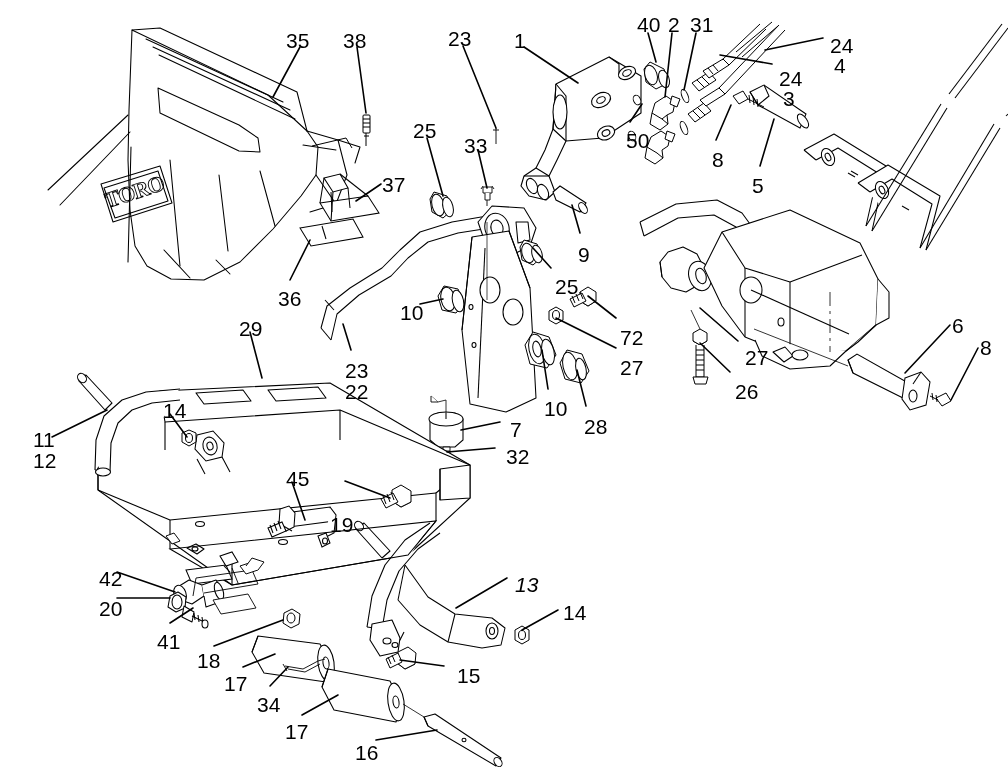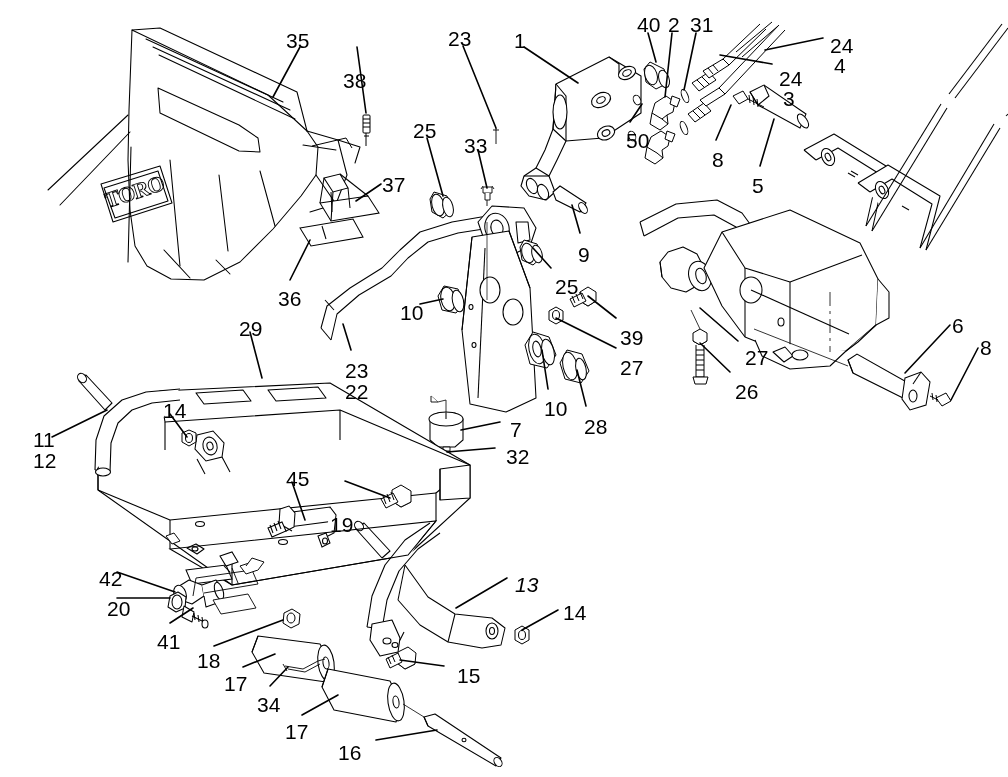--- a/index.html
+++ b/index.html
@@ -542,21 +542,21 @@
         <line x1="507" y1="578" x2="456" y2="608"></line>
         <line x1="558" y1="610" x2="522" y2="630"></line>
         <line x1="444" y1="666" x2="400" y2="660"></line>
       </g>
 
   <text x="108" y="208" transform="rotate(-18 108 208)" font-family="&quot;Liberation Serif&quot;, serif" font-size="22" font-weight="bold" letter-spacing="-1" fill="none" stroke="#000" stroke-width="0.9">TORO</text>
     </svg>
 
   <div id="callout-layer">
       <div class="callout" style="left: 286px; top: 30px;">35</div>
-      <div class="callout" style="left: 343px; top: 30px; margin-top: 40px;">38</div>
+      <div class="callout" style="left: 343px; top: 30px;">38</div>
       <div class="callout" style="left: 448px; top: 28px;">23</div>
       <div class="callout" style="left: 514px; top: 30px;">1</div>
       <div class="callout" style="left: 637px; top: 14px;">40</div>
       <div class="callout" style="left: 668px; top: 14px;">2</div>
       <div class="callout" style="left: 690px; top: 14px;">31</div>
       <div class="callout" style="left: 830px; top: 35px;">24</div>
       <div class="callout" style="left: 834px; top: 55px;">4</div>
       <div class="callout" style="left: 779px; top: 68px;">24</div>
       <div class="callout" style="left: 783px; top: 88px;">3</div>
       <div class="callout" style="left: 413px; top: 120px;">25</div>
@@ -565,41 +565,41 @@
       <div class="callout" style="left: 712px; top: 149px;">8</div>
       <div class="callout" style="left: 752px; top: 175px;">5</div>
       <div class="callout" style="left: 382px; top: 174px;">37</div>
       <div class="callout" style="left: 278px; top: 288px;">36</div>
       <div class="callout" style="left: 578px; top: 244px;">9</div>
       <div class="callout" style="left: 555px; top: 276px;">25</div>
       <div class="callout" style="left: 400px; top: 302px;">10</div>
       <div class="callout" style="left: 239px; top: 318px;">29</div>
       <div class="callout" style="left: 345px; top: 360px;">23</div>
       <div class="callout" style="left: 345px; top: 381px;">22</div>
-      <div class="callout" style="left: 620px; top: 327px;">39</div>
+      <div class="callout" style="left: 620px; top: 327px;">72</div>
       <div class="callout" style="left: 620px; top: 357px;">27</div>
       <div class="callout" style="left: 952px; top: 315px;">6</div>
       <div class="callout" style="left: 980px; top: 337px;">8</div>
       <div class="callout" style="left: 745px; top: 347px;">27</div>
       <div class="callout" style="left: 735px; top: 381px;">26</div>
       <div class="callout" style="left: 544px; top: 398px;">10</div>
       <div class="callout" style="left: 584px; top: 416px;">28</div>
       <div class="callout" style="left: 510px; top: 419px;">7</div>
       <div class="callout" style="left: 506px; top: 446px;">32</div>
       <div class="callout" style="left: 163px; top: 400px;">14</div>
       <div class="callout" style="left: 33px; top: 429px;">11</div>
       <div class="callout" style="left: 33px; top: 450px;">12</div>
       <div class="callout" style="left: 286px; top: 468px;">45</div>
       <div class="callout" style="left: 330px; top: 474px; margin-top: 40px;">19</div>
       <div class="callout" style="left: 99px; top: 568px;">42</div>
-      <div class="callout" style="left: 99px; top: 598px; margin-left: 8px;">20</div>
+      <div class="callout" style="left: 99px; top: 598px;">20</div>
       <div class="callout" style="left: 157px; top: 631px;">41</div>
       <div class="callout" style="left: 197px; top: 650px;">18</div>
       <div class="callout" style="left: 224px; top: 673px;">17</div>
       <div class="callout" style="left: 257px; top: 694px;">34</div>
       <div class="callout" style="left: 285px; top: 721px;">17</div>
-      <div class="callout" style="left: 338px; top: 742px;">16</div>
+      <div class="callout" style="left: 355px; top: 742px;">16</div>
       <div class="callout" style="left: 515px; top: 574px; font-style: italic;">13</div>
       <div class="callout" style="left: 563px; top: 602px;">14</div>
       <div class="callout" style="left: 457px; top: 665px;">15</div>
     </div>
 
 </div>
 
 </body></html>

